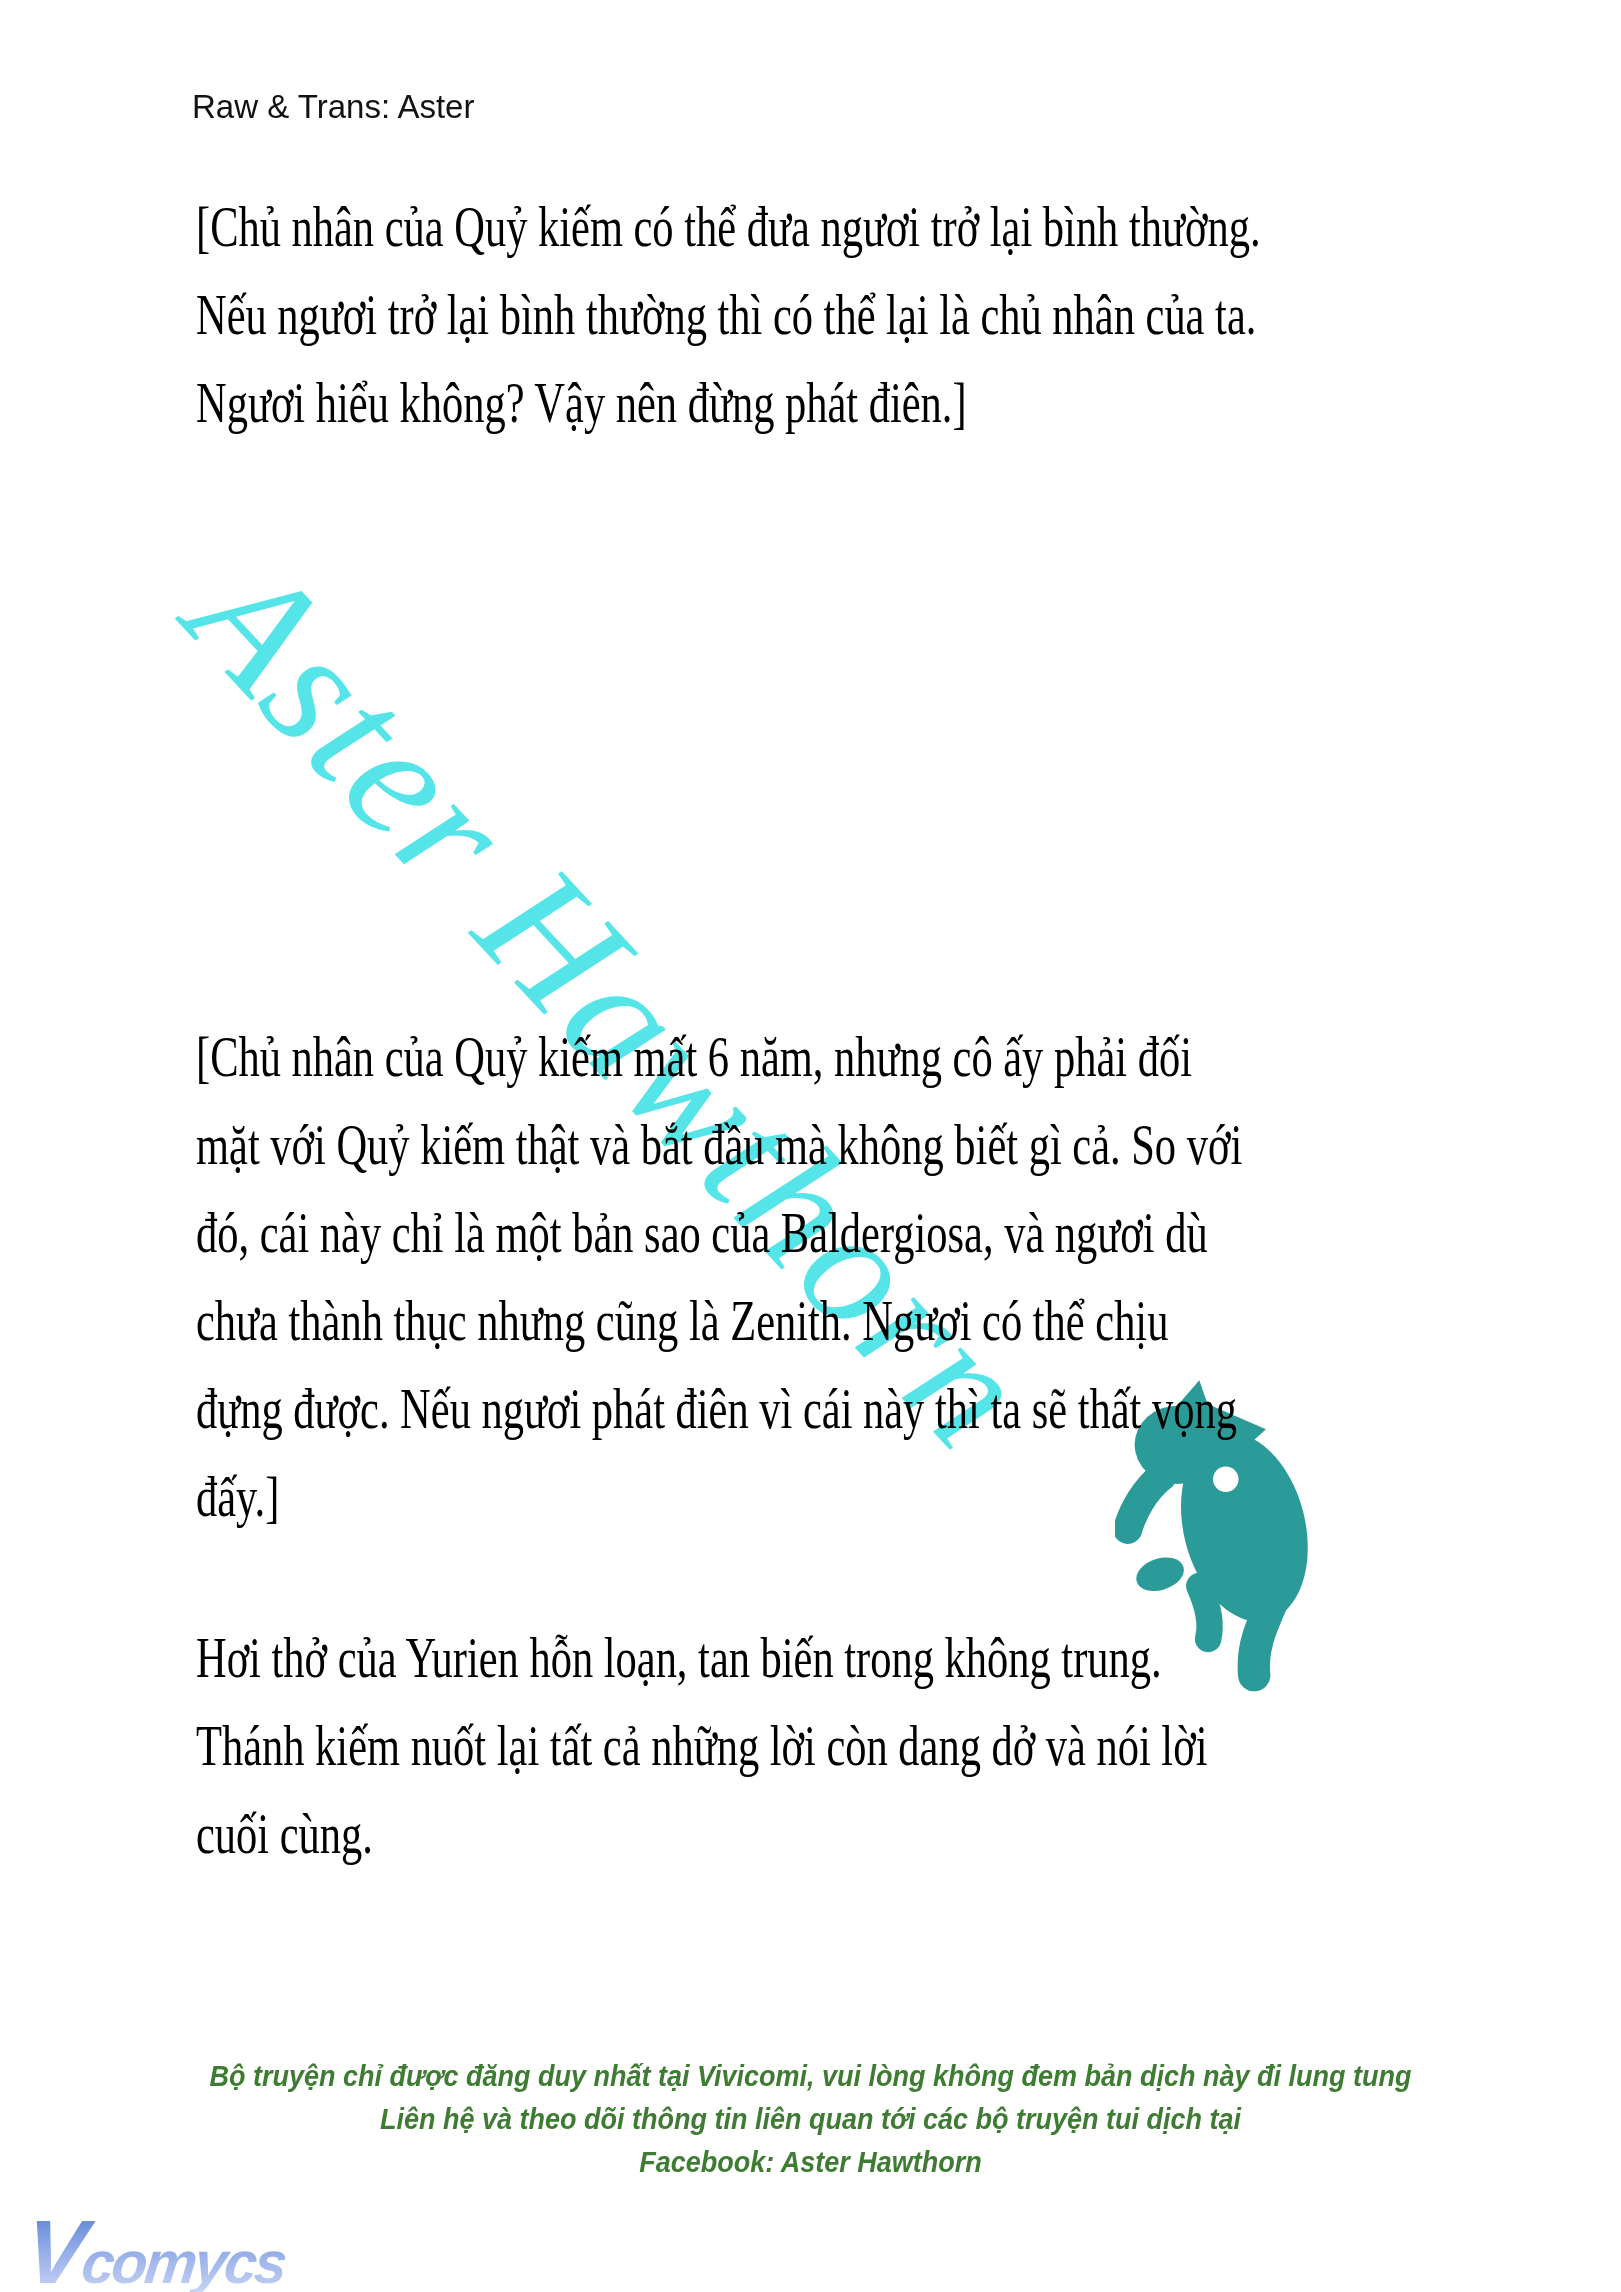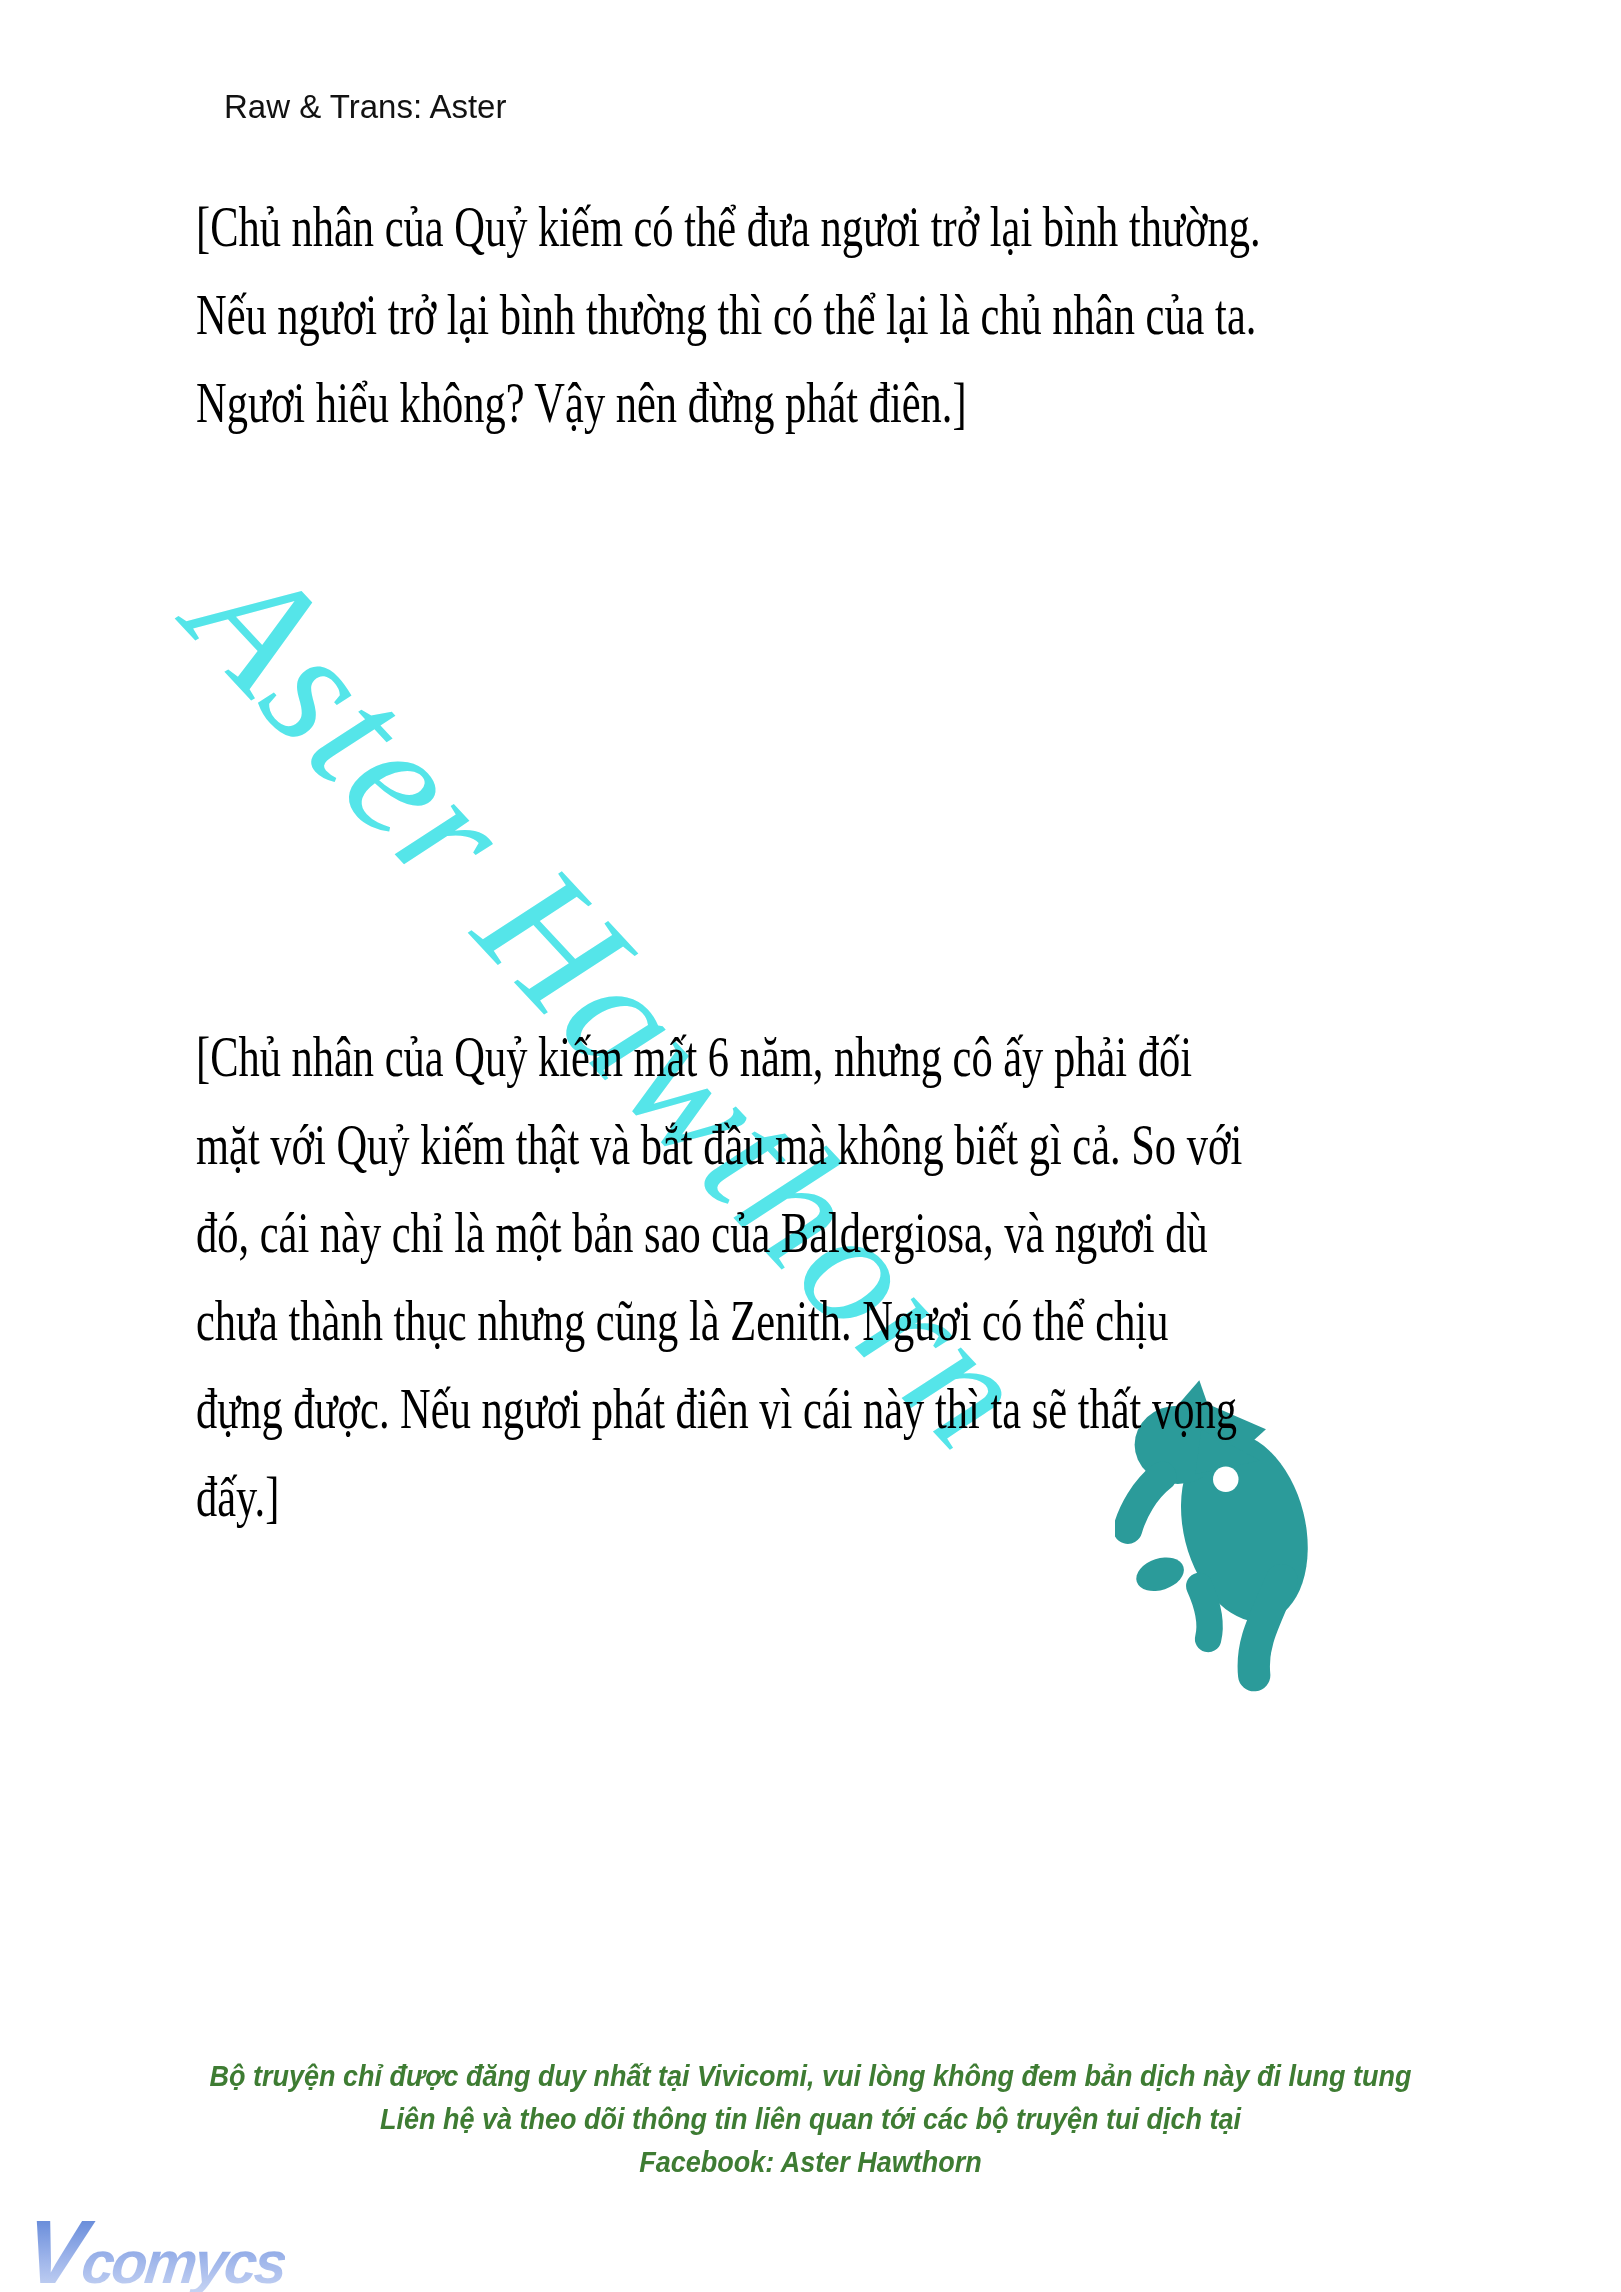--- a/index.html
+++ b/index.html
@@ -8,21 +8,21 @@
     width:1621px;height:2293px;
     background:#ffffff;
     overflow:hidden;
     font-family:"Liberation Serif", serif;
   }
 
   
   .credit{
     position:absolute;left:192px;top:88px;z-index:3;
     font-family:"Liberation Sans", sans-serif;
-    font-size:33px;color:#121212;white-space:nowrap;margin-left:32px;
+    font-size:33px;color:#121212;white-space:nowrap;
   }
 
   
   .watermark{
     position:absolute;left:284px;top:529px;z-index:0;
     font-family:"Liberation Serif", serif;
     font-style:italic;
     font-size:169px;line-height:1;
     letter-spacing:3.9px;
     color:var(--watermark-cyan,#55E5E9);
@@ -121,20 +121,26 @@
   <div class="para p3">
 
   <div class="line">[Chủ nhân của Quỷ kiếm mất 6 năm, nhưng cô ấy phải đối</div>
       <div class="line">mặt với Quỷ kiếm thật và bắt đầu mà không biết gì cả. So với</div>
       <div class="line">đó, cái này chỉ là một bản sao của Baldergiosa, và ngươi dù</div>
       <div class="line">chưa thành thục nhưng cũng là Zenith. Ngươi có thể chịu</div>
       <div class="line">đựng được. Nếu ngươi phát điên vì cái này thì ta sẽ thất vọng</div>
       <div class="line">đấy.]</div>
     </div>
 
+  <div class="para p4">
+
+  <div class="line">Hơi thở của Yurien hỗn loạn, tan biến trong không trung.</div>
+      <div class="line">Thánh kiếm nuốt lại tất cả những lời còn dang dở và nói lời</div>
+      <div class="line">cuối cùng.</div>
+    </div>
 
   <div class="footer">
 
   <div class="footer-line">Bộ truyện chỉ được đăng duy nhất tại Vivicomi, vui lòng không đem bản dịch này đi lung tung</div>
       <div class="footer-line">Liên hệ và theo dõi thông tin liên quan tới các bộ truyện tui dịch tại</div>
       <div class="footer-line">Facebook: Aster Hawthorn</div>
     </div>
 
   <div class="logo">Vcomycs</div>
 

